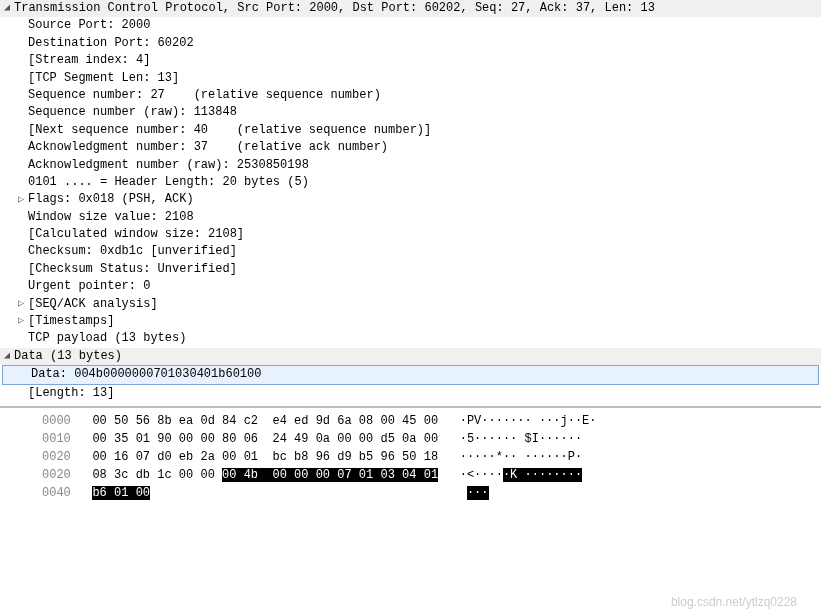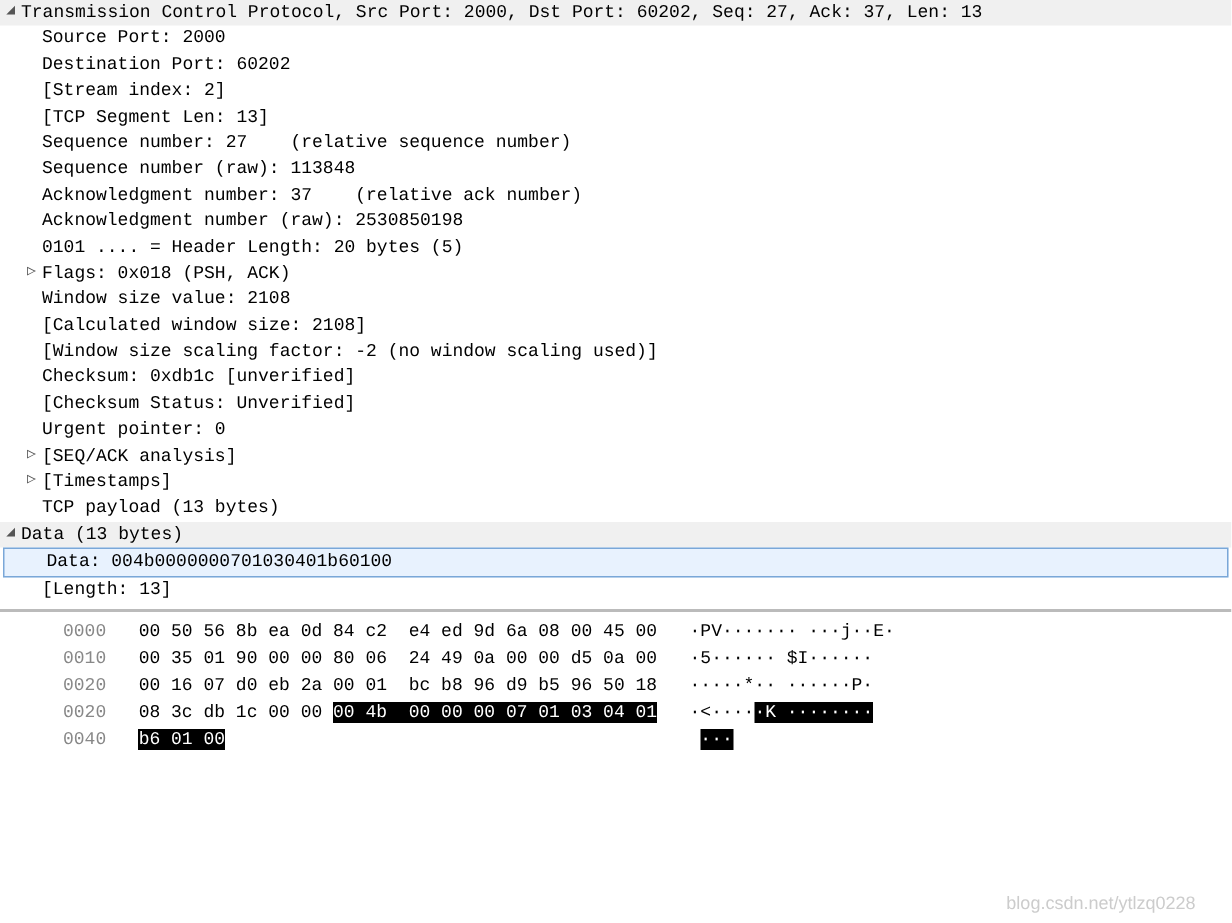--- a/index.html
+++ b/index.html
@@ -66,36 +66,36 @@
 
 <div class="pane">
 
   <div class="header-row">
     <span class="tri">◢</span>
     <span>Transmission Control Protocol, Src Port: 2000, Dst Port: 60202, Seq: 27, Ack: 37, Len: 13</span>
   </div>
 
   <div class="row indent1"><span>Source Port: 2000</span></div>
   <div class="row indent1"><span>Destination Port: 60202</span></div>
-  <div class="row indent1"><span>[Stream index: 2]</span></div>
+  <div class="row indent1"><span>[Stream index: 4]</span></div>
   <div class="row indent1"><span>[TCP Segment Len: 13]</span></div>
   <div class="row indent1"><span>Sequence number: 27    (relative sequence number)</span></div>
   <div class="row indent1"><span>Sequence number (raw): 113848</span></div>
+  <div class="row indent1"><span>[Next sequence number: 40    (relative sequence number)]</span></div>
   <div class="row indent1"><span>Acknowledgment number: 37    (relative ack number)</span></div>
   <div class="row indent1"><span>Acknowledgment number (raw): 2530850198</span></div>
   <div class="row indent1"><span>0101 .... = Header Length: 20 bytes (5)</span></div>
 
   <div class="row indent1b">
     <span class="tri">▷</span>
     <span>Flags: 0x018 (PSH, ACK)</span>
   </div>
 
   <div class="row indent1"><span>Window size value: 2108</span></div>
   <div class="row indent1"><span>[Calculated window size: 2108]</span></div>
-  <div class="row indent1"><span>[Window size scaling factor: -2 (no window scaling used)]</span></div>
   <div class="row indent1"><span>Checksum: 0xdb1c [unverified]</span></div>
   <div class="row indent1"><span>[Checksum Status: Unverified]</span></div>
   <div class="row indent1"><span>Urgent pointer: 0</span></div>
 
   <div class="row indent1b">
     <span class="tri">▷</span>
     <span>[SEQ/ACK analysis]</span>
   </div>
   <div class="row indent1b">
     <span class="tri">▷</span>

